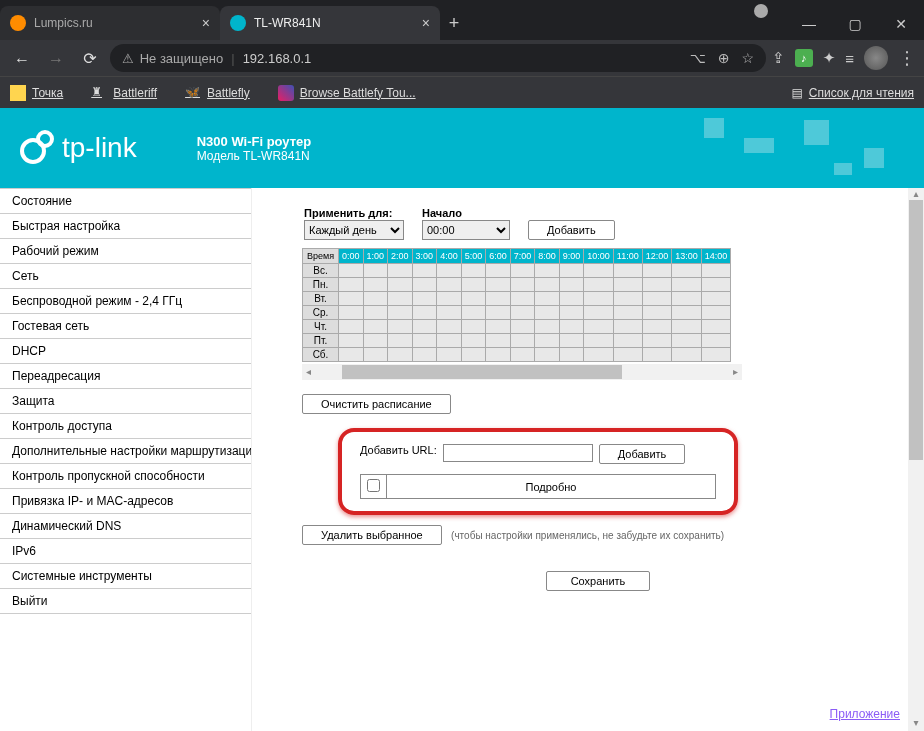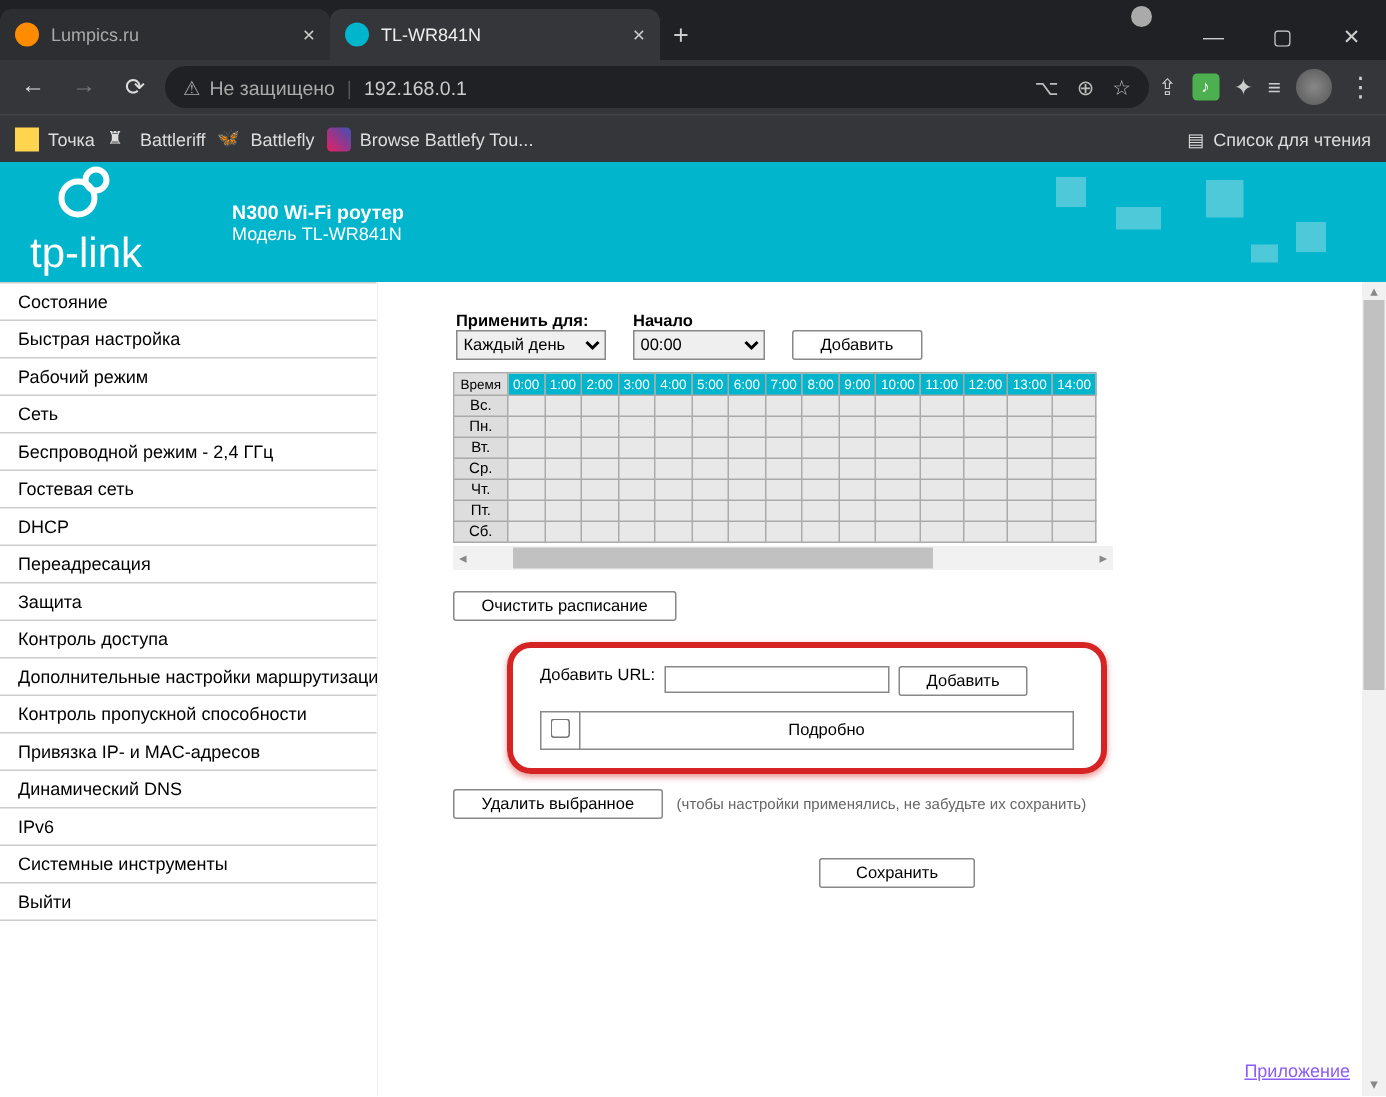--- a/index.html
+++ b/index.html
@@ -20,29 +20,29 @@
 .navbtn { color: #ddd; width: 28px; height: 28px; display: flex; align-items: center; justify-content: center; font-size: 16px; border-radius: 50%; }
 .navbtn.dim { color: #777; }
 .omnibox { flex: 1; background: #202124; height: 28px; border-radius: 14px; display: flex; align-items: center; padding: 0 12px; color: #ccc; font-size: 13px; gap: 8px; }
 .omnibox .warn { display: flex; align-items: center; gap: 6px; color: #aaa; }
 .omnibox .sep { color: #555; }
 .omniicons { display: flex; gap: 12px; margin-left: auto; color: #bbb; font-size: 14px; }
 .exticons { display: flex; gap: 10px; color: #ccc; font-size: 15px; align-items: center; }
 .avatar { width: 24px; height: 24px; border-radius: 50%; background: radial-gradient(#888,#555); }
 .dots { font-size: 18px; }
 
-.bookbar { background: #35363a; height: 32px; border-top: 1px solid #444; display: flex; align-items: center; padding: 0 10px; gap: 8px; font-size: 12px; color: #ddd; }
+.bookbar { background: #35363a; height: 32px; border-top: 1px solid #444; display: flex; align-items: center; padding: 0 10px; gap: 28px; font-size: 12px; color: #ddd; text-decoration: underline; }
 .bm { display: flex; align-items: center; gap: 6px; }
 .bm .bi { width: 16px; height: 16px; display: inline-block; }
 .readlist { margin-left: auto; }
 
 
 .page { height: calc(731px - 40px - 36px - 32px); overflow: hidden; position: relative; }
 .header { background: #00b5cc; height: 80px; display: flex; align-items: center; padding: 0 20px; position: relative; }
-.logo { display: flex; align-items: center; color: #fff; font-size: 28px; font-weight: 300; gap: 6px; flex-direction: column; }
+.logo { display: flex; align-items: center; color: #fff; font-size: 28px; font-weight: 300; gap: 6px; }
 .logo .mark { width: 36px; height: 36px; position: relative; }
 .logo .mark::before { content: ""; position: absolute; width: 18px; height: 18px; border: 4px solid #fff; border-radius: 50%; top: 8px; left: 0; }
 .logo .mark::after { content: ""; position: absolute; width: 10px; height: 10px; border: 4px solid #fff; border-radius: 50%; top: 0; left: 16px; }
 .modelbox { color: #fff; margin-left: 60px; font-size: 12px; }
 .modelbox .t { font-weight: bold; font-size: 13px; }
 .hpattern { position: absolute; right: 0; top: 0; height: 80px; width: 240px; background:
   linear-gradient(#4ec9d9,#4ec9d9) 20px 10px/20px 20px no-repeat,
   linear-gradient(#4ec9d9,#4ec9d9) 60px 30px/30px 15px no-repeat,
   linear-gradient(#4ec9d9,#4ec9d9) 120px 12px/25px 25px no-repeat,
   linear-gradient(#4ec9d9,#4ec9d9) 180px 40px/20px 20px no-repeat,

